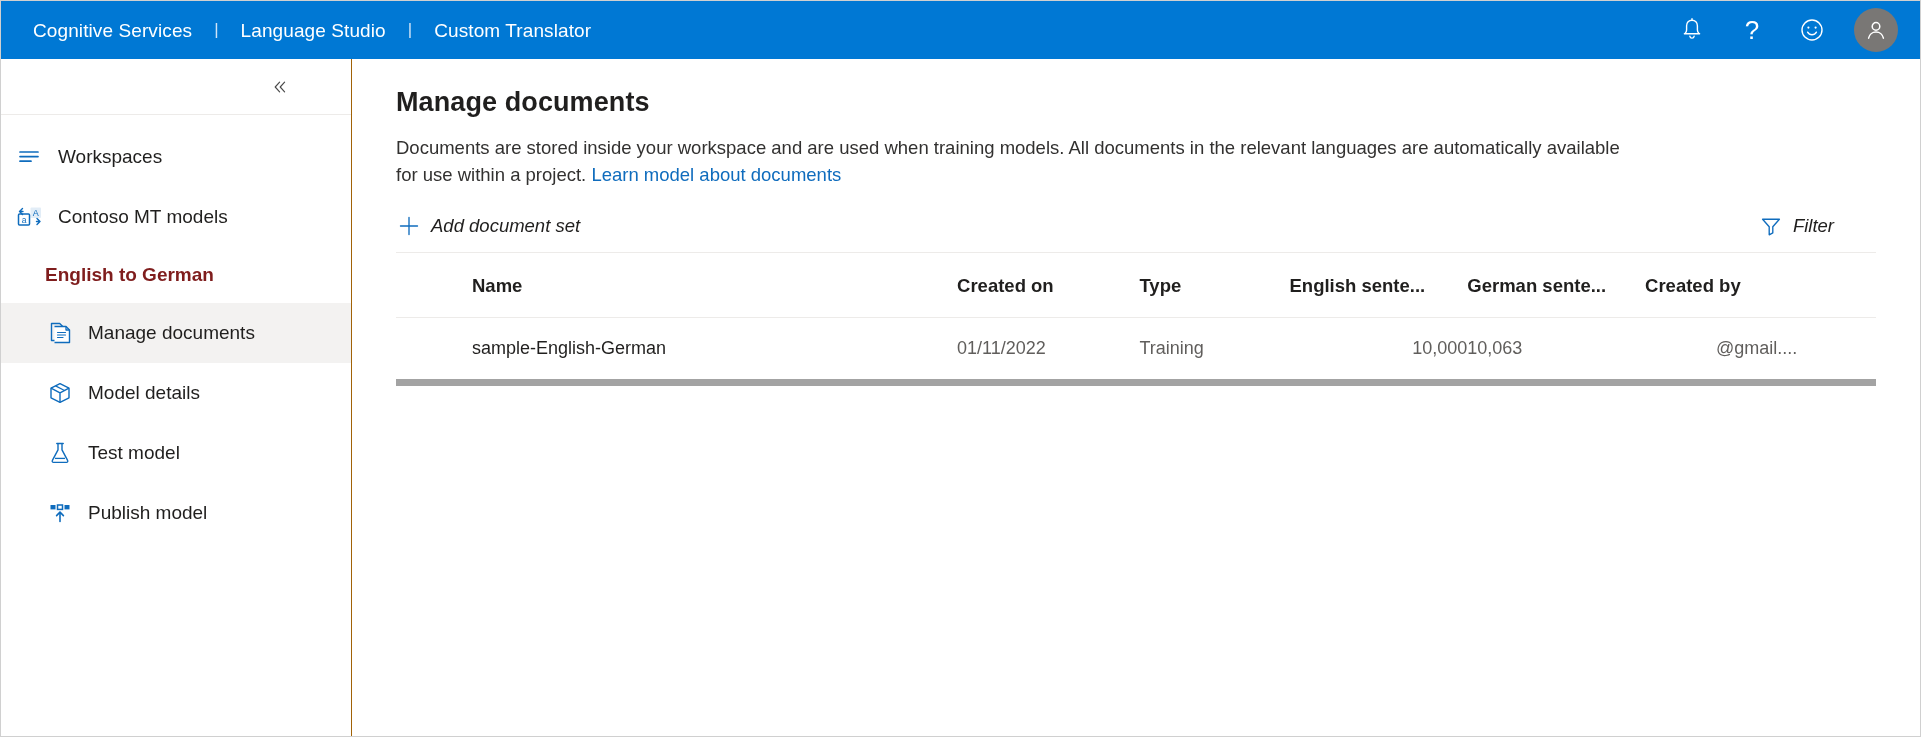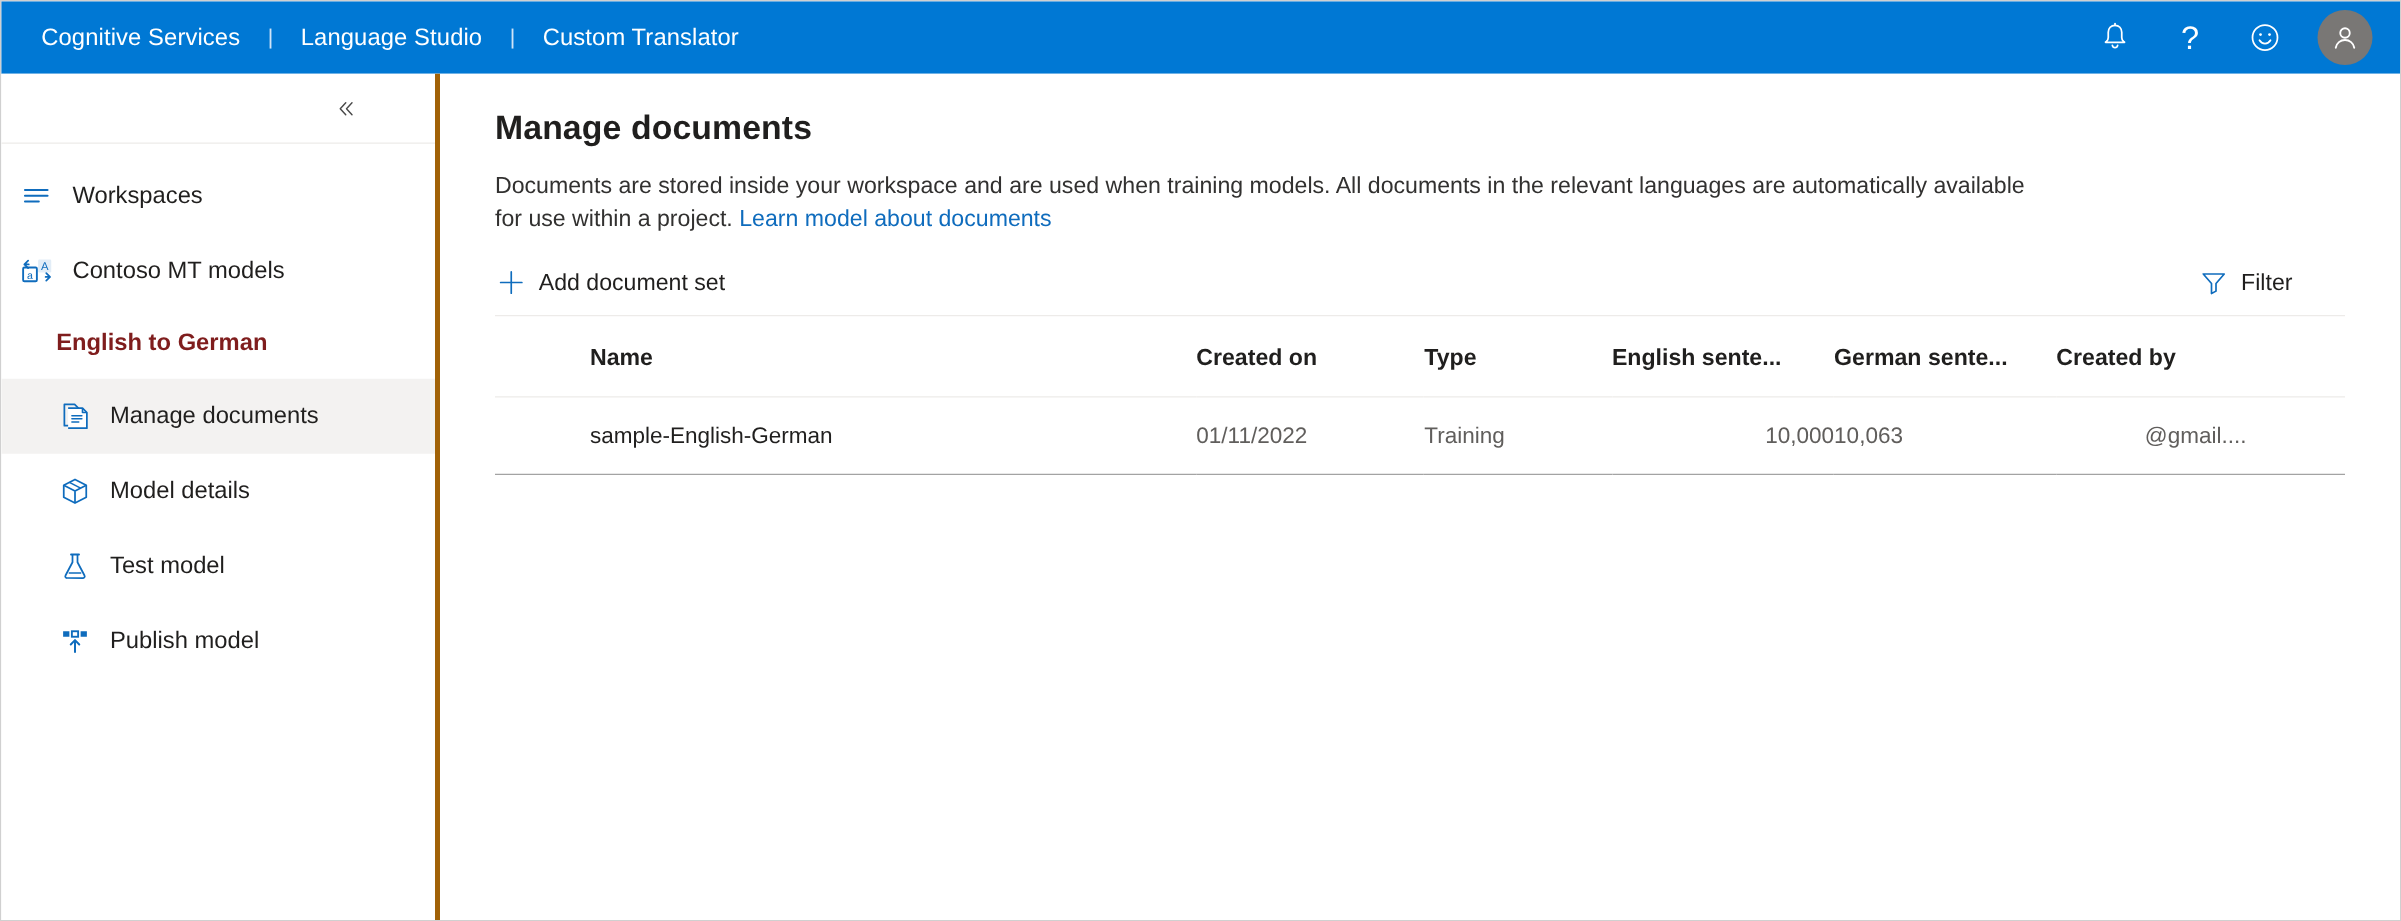--- a/index.html
+++ b/index.html
@@ -96,21 +96,21 @@
     flex: 1 1 auto;
     display: flex;
     min-height: 0;
   }
 
   
   .sidebar {
     flex: 0 0 351px;
     width: 351px;
     box-sizing: border-box;
-    border-right: 4px solid #a16207;
+    border-right: 1px solid #a16207;
     background: #ffffff;
     display: flex;
     flex-direction: column;
     overflow: hidden;
   }
   .sidebar-top {
     height: 56px;
     box-sizing: border-box;
     border-bottom: 1px solid #edebe9;
     display: flex;
@@ -214,20 +214,21 @@
     cursor: pointer;
     padding: 4px 6px 4px 2px;
     background: none;
     border: none;
     font-family: inherit;
   }
   .cmd-label {
     font-size: 18.5px;
     color: #201f1e;
     line-height: 1;
+    font-style: italic;
   }
   .plus-ico {
     width: 22px;
     height: 22px;
     display: flex;
     align-items: center;
     justify-content: center;
   }
 
   
@@ -245,21 +246,21 @@
     border-bottom: 1px solid #edebe9;
     white-space: nowrap;
     overflow: hidden;
     text-overflow: ellipsis;
     cursor: pointer;
   }
   .table td {
     font-size: 18px;
     color: #323130;
     padding: 20px 0 20px 0;
-    border-bottom: 1px solid #a3a3a3;
+    border-bottom: 7px solid #a3a3a3;
     white-space: nowrap;
     overflow: hidden;
     text-overflow: ellipsis;
   }
   .table td.name-cell { color: #201f1e; }
   .table td.muted { color: #605e5c; }
   .col-name     { width: 410px; padding-left: 76px !important; }
   .col-created  { width: 158px; }
   .col-type     { width: 130px; }
   .col-eng      { width: 154px; text-align: right; }

